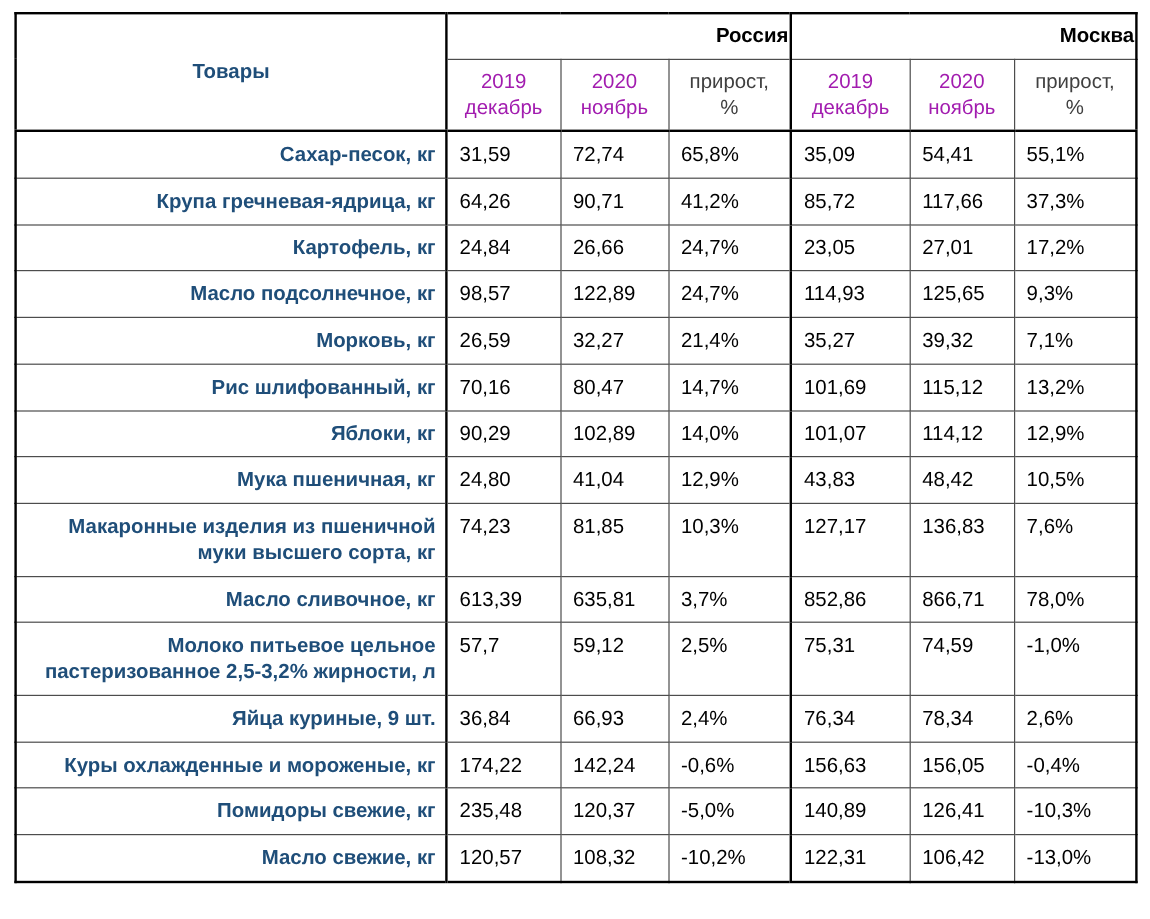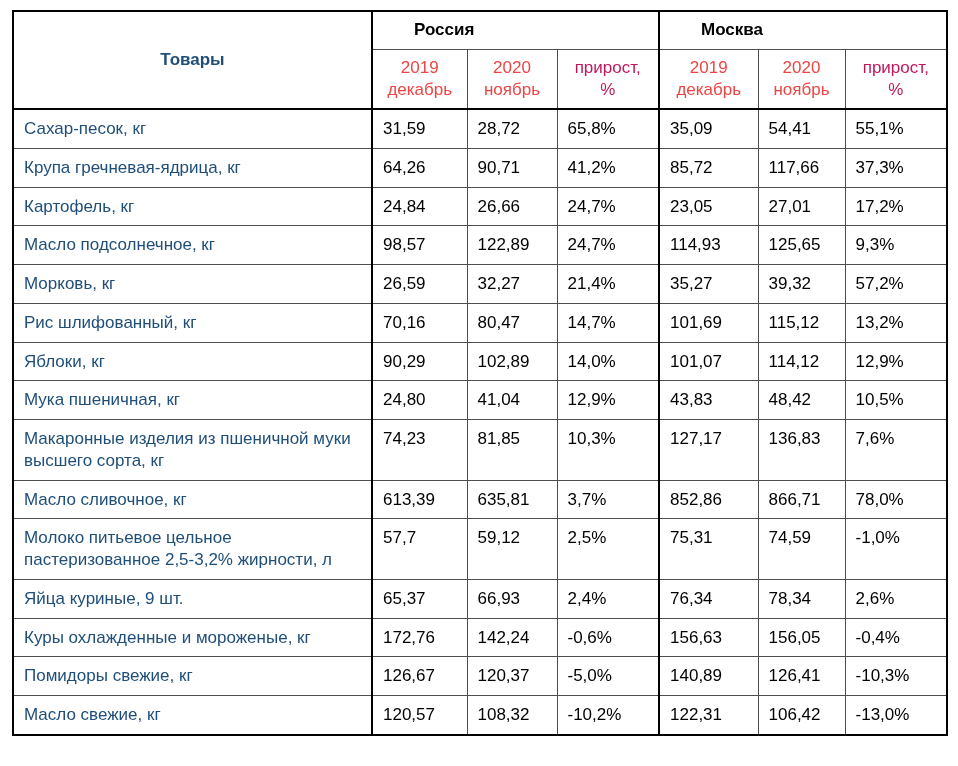--- a/index.html
+++ b/index.html
@@ -40,42 +40,43 @@
   th.products-head {
     color: #1F4E79;
     font-weight: bold;
     text-align: center;
     vertical-align: middle;
     font-size: 17px;
   }
   th.region {
     color: #000000;
     font-weight: bold;
-    text-align: left;
+    text-align: right;
     vertical-align: middle;
     font-size: 17px;
     padding-left: 41px;
   }
   th.period {
     font-weight: normal;
     text-align: center;
     vertical-align: middle;
     padding: 6px 2px;
   }
   th.period span { display: block; }
-  th.period.blue { color: #ef4444; }
-  th.period.black { color: #be185d; }
+  th.period.blue { color: #a21caf; }
+  th.period.black { color: #404040; }
 
   
   tbody tr { height: 38px; }
   td.product-cell {
     color: #1F4E79;
-    text-align: left;
+    text-align: right;
     vertical-align: top;
     padding: 8px 8px 8px 10px;
+    font-weight: bold;
   }
   td.value-cell {
     color: #000000;
     text-align: left;
     vertical-align: top;
     padding: 8px 4px 8px 10px;
     white-space: nowrap;
   }
 </style>
 </head>
@@ -122,21 +123,21 @@
         <th class="period black">
           <span>прирост,</span>
           <span>%</span>
         </th>
       </tr>
     </thead>
     <tbody>
         <tr>
     <td class="product-cell">Сахар-песок, кг</td>
     <td class="value-cell thick-left">31,59</td>
-    <td class="value-cell">28,72</td>
+    <td class="value-cell">72,74</td>
     <td class="value-cell">65,8%</td>
     <td class="value-cell thick-left">35,09</td>
     <td class="value-cell">54,41</td>
     <td class="value-cell">55,1%</td>
   </tr>
         <tr>
     <td class="product-cell">Крупа гречневая-ядрица, кг</td>
     <td class="value-cell thick-left">64,26</td>
     <td class="value-cell">90,71</td>
     <td class="value-cell">41,2%</td>
@@ -162,21 +163,21 @@
     <td class="value-cell">125,65</td>
     <td class="value-cell">9,3%</td>
   </tr>
         <tr>
     <td class="product-cell">Морковь, кг</td>
     <td class="value-cell thick-left">26,59</td>
     <td class="value-cell">32,27</td>
     <td class="value-cell">21,4%</td>
     <td class="value-cell thick-left">35,27</td>
     <td class="value-cell">39,32</td>
-    <td class="value-cell">57,2%</td>
+    <td class="value-cell">7,1%</td>
   </tr>
         <tr>
     <td class="product-cell">Рис шлифованный, кг</td>
     <td class="value-cell thick-left">70,16</td>
     <td class="value-cell">80,47</td>
     <td class="value-cell">14,7%</td>
     <td class="value-cell thick-left">101,69</td>
     <td class="value-cell">115,12</td>
     <td class="value-cell">13,2%</td>
   </tr>
@@ -220,39 +221,39 @@
     <td class="product-cell">Молоко питьевое цельное пастеризованное 2,5-3,2% жирности, л</td>
     <td class="value-cell thick-left">57,7</td>
     <td class="value-cell">59,12</td>
     <td class="value-cell">2,5%</td>
     <td class="value-cell thick-left">75,31</td>
     <td class="value-cell">74,59</td>
     <td class="value-cell">-1,0%</td>
   </tr>
         <tr>
     <td class="product-cell">Яйца куриные, 9 шт.</td>
-    <td class="value-cell thick-left">65,37</td>
+    <td class="value-cell thick-left">36,84</td>
     <td class="value-cell">66,93</td>
     <td class="value-cell">2,4%</td>
     <td class="value-cell thick-left">76,34</td>
     <td class="value-cell">78,34</td>
     <td class="value-cell">2,6%</td>
   </tr>
         <tr>
     <td class="product-cell">Куры охлажденные и мороженые, кг</td>
-    <td class="value-cell thick-left">172,76</td>
+    <td class="value-cell thick-left">174,22</td>
     <td class="value-cell">142,24</td>
     <td class="value-cell">-0,6%</td>
     <td class="value-cell thick-left">156,63</td>
     <td class="value-cell">156,05</td>
     <td class="value-cell">-0,4%</td>
   </tr>
         <tr>
     <td class="product-cell">Помидоры свежие, кг</td>
-    <td class="value-cell thick-left">126,67</td>
+    <td class="value-cell thick-left">235,48</td>
     <td class="value-cell">120,37</td>
     <td class="value-cell">-5,0%</td>
     <td class="value-cell thick-left">140,89</td>
     <td class="value-cell">126,41</td>
     <td class="value-cell">-10,3%</td>
   </tr>
         <tr>
     <td class="product-cell">Масло свежие, кг</td>
     <td class="value-cell thick-left">120,57</td>
     <td class="value-cell">108,32</td>

